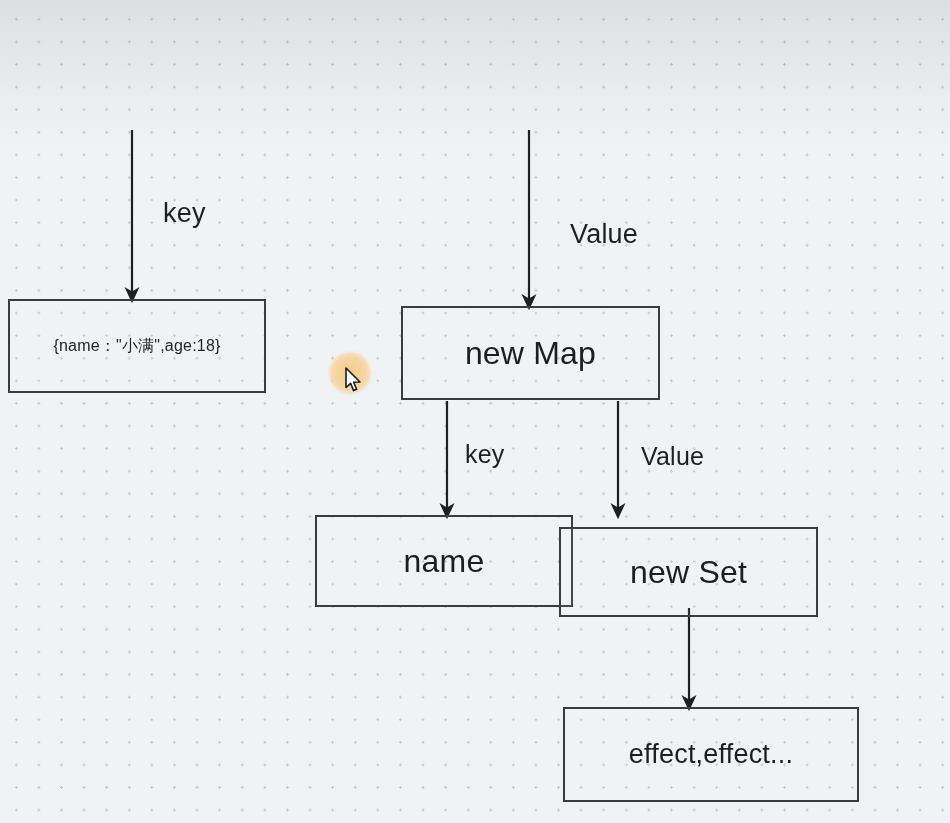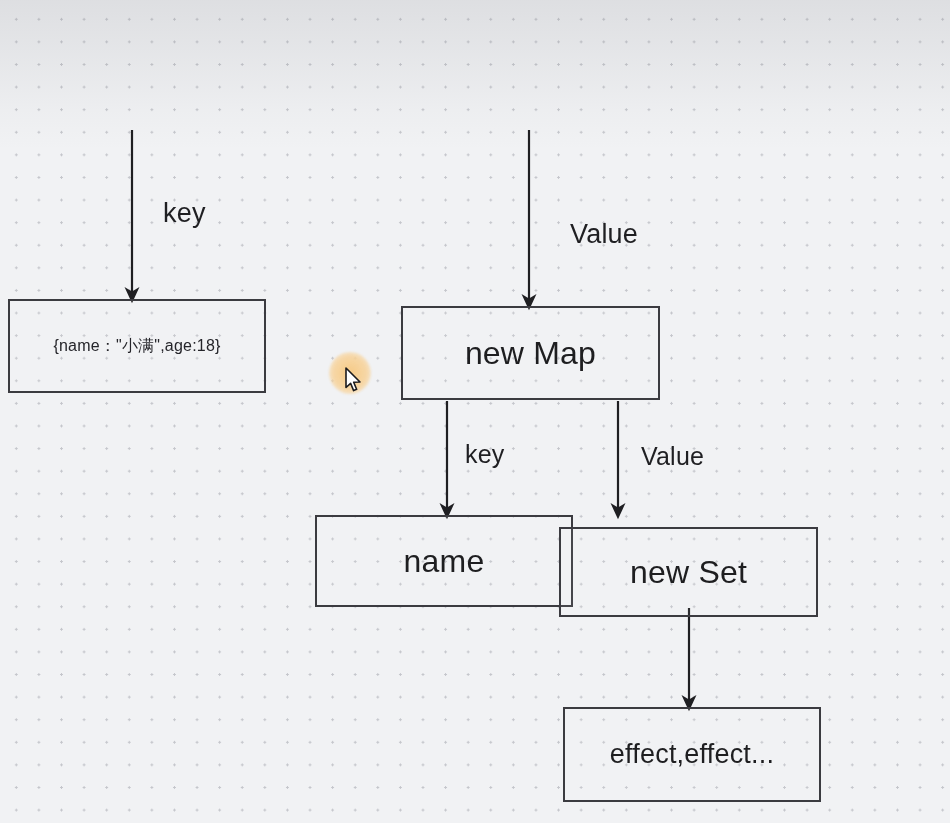--- a/index.html
+++ b/index.html
@@ -141,21 +141,21 @@
   </div>
 
   <div class="node node-med" style="left:277px; top:515px; width:258px; height:92px;margin-left:38px;">
     <span>name</span>
   </div>
 
   <div class="node node-med" style="left:559px; top:515px; width:259px; height:90px;margin-top:12px;">
     <span>new Set</span>
   </div>
 
-  <div class="node node-med" style="left:563px; top:707px; width:258px; height:95px; font-size:27px;">
+  <div class="node node-med" style="left:563px; top:707px; width:296px; height:95px; font-size:27px;">
     <span>effect,effect...</span>
   </div>
 
   <div class="edge-label" style="left:163px; top:198px;">key</div>
 
   <div class="edge-label" style="left:570px; top:219px;">Value</div>
 
   <div class="edge-label small" style="left:465px; top:440px;">key</div>
 
   <div class="edge-label small" style="left:641px; top:442px;">Value</div>

